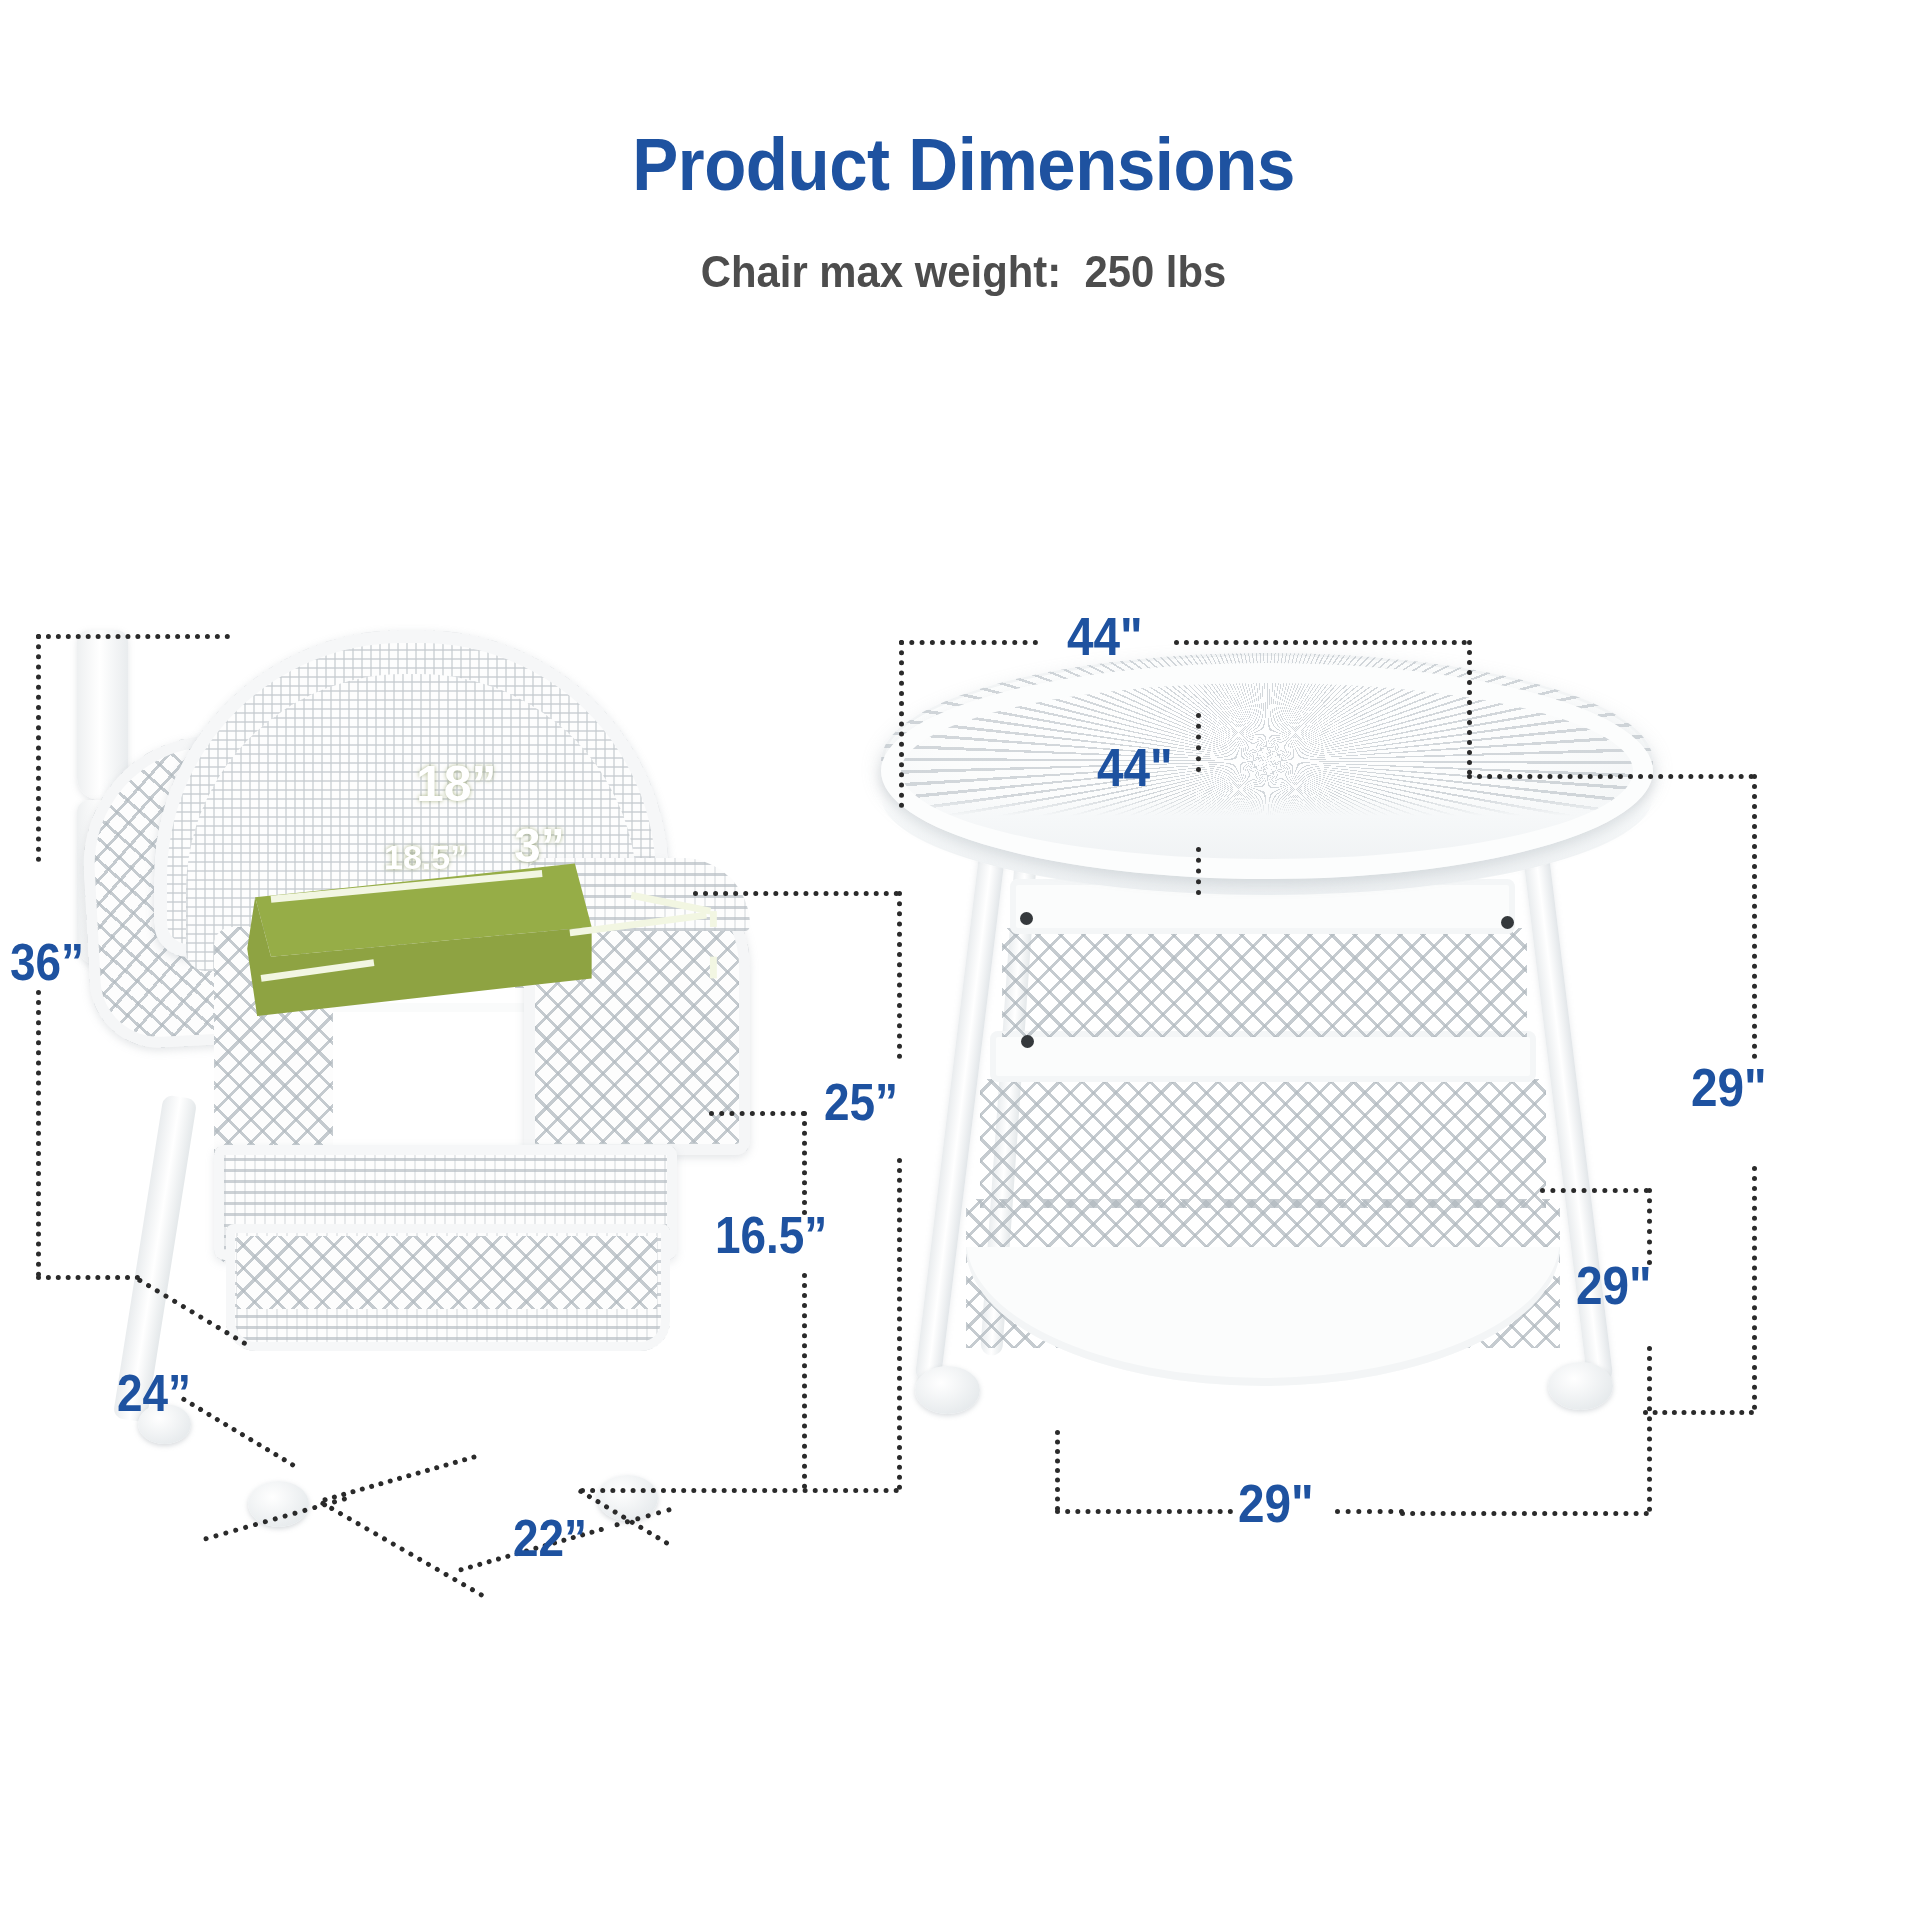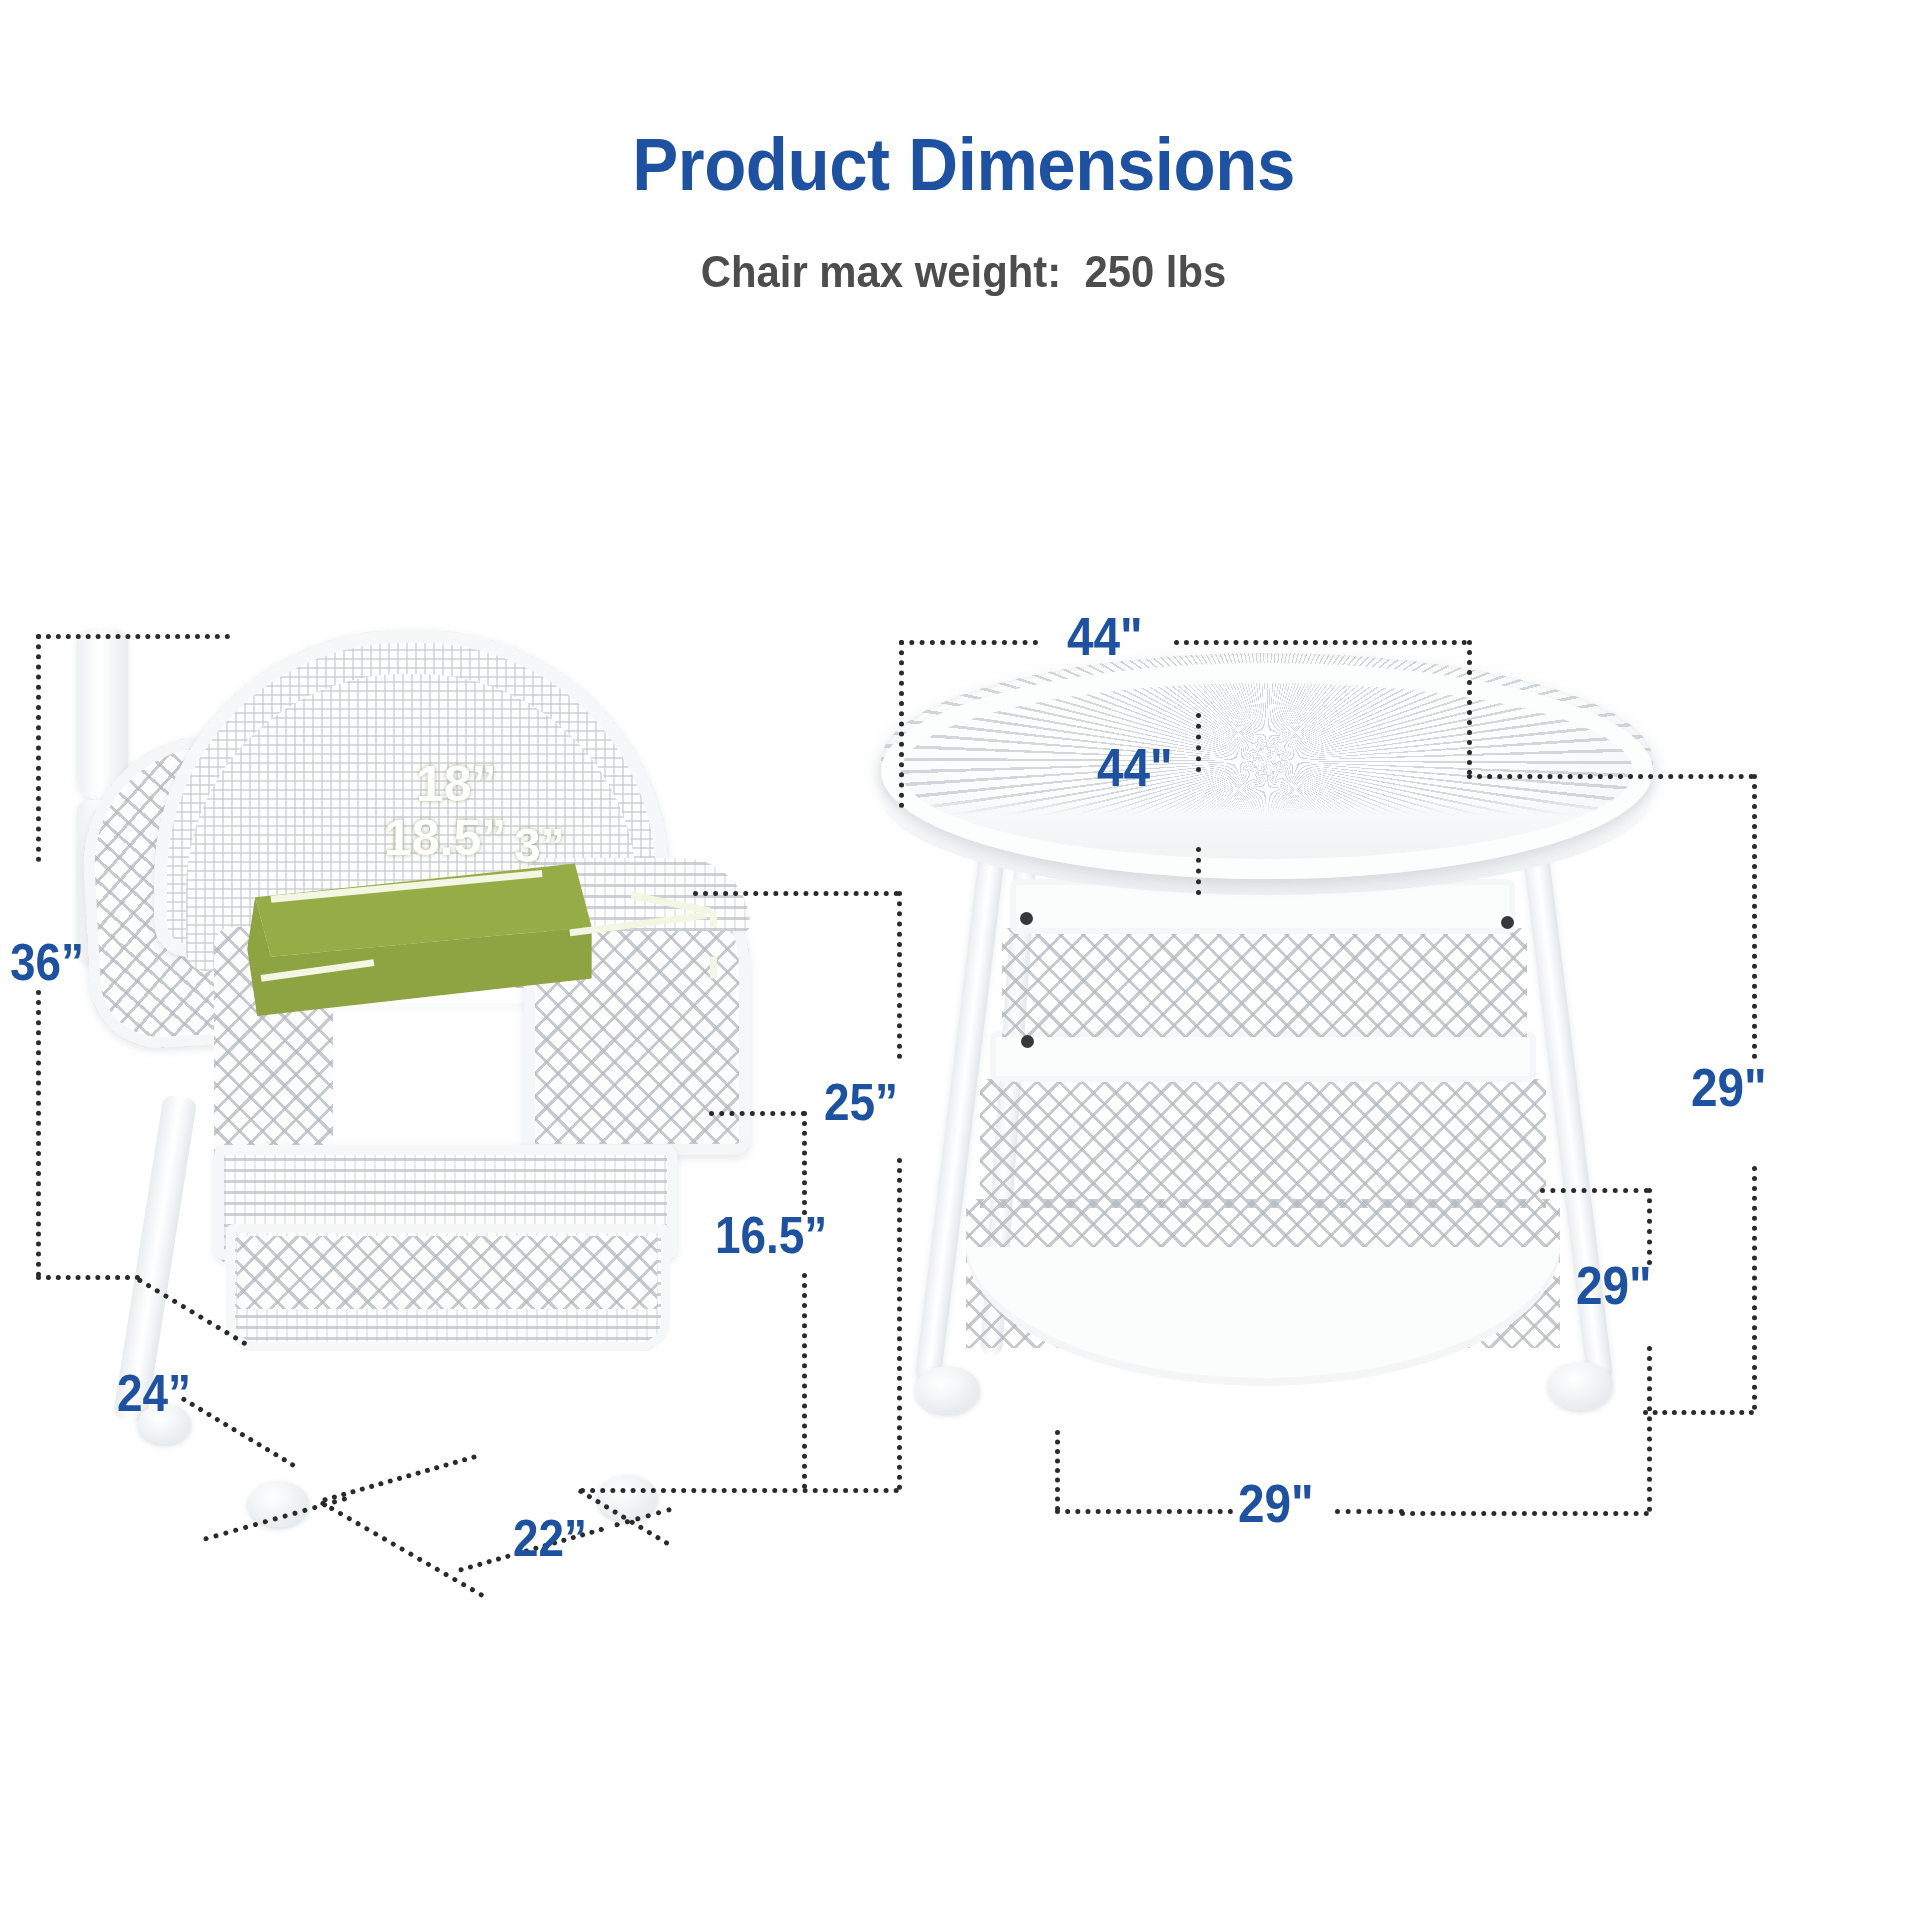--- a/index.html
+++ b/index.html
@@ -285,21 +285,21 @@
 
       <line x1="186" y1="352" x2="300" y2="336" stroke="#f2f6e2" stroke-width="7"></line>
       <line x1="498" y1="306" x2="636" y2="288" stroke="#f2f6e2" stroke-width="7"></line>
 
       <line x1="643" y1="284" x2="643" y2="300" stroke="#f2f6e2" stroke-width="7"></line>
       <line x1="643" y1="330" x2="643" y2="352" stroke="#f2f6e2" stroke-width="7"></line>
     </svg>
   </div>
 
   <span class="cushdim" style="left:416px;top:759px;font-size:50px;">18”</span>
-  <span class="cushdim" style="left:384px;top:813px;font-size:50px;">18.5”</span>
+  <span class="cushdim" style="left:384px;top:840px;font-size:34px;">18.5”</span>
   <span class="cushdim" style="left:514px;top:822px;font-size:48px;">3”</span>
 
   <div class="dot-h" style="left:36px;top:634px;width:194px;"></div>
 
   <div class="dot-v" style="left:36px;top:634px;height:228px;"></div>
   <div class="dot-v" style="left:36px;top:990px;height:287px;"></div>
 
   <div class="dot-h" style="left:36px;top:1275px;width:104px;"></div>
 
   <div class="dot-v" style="left:897px;top:891px;height:168px;"></div>

